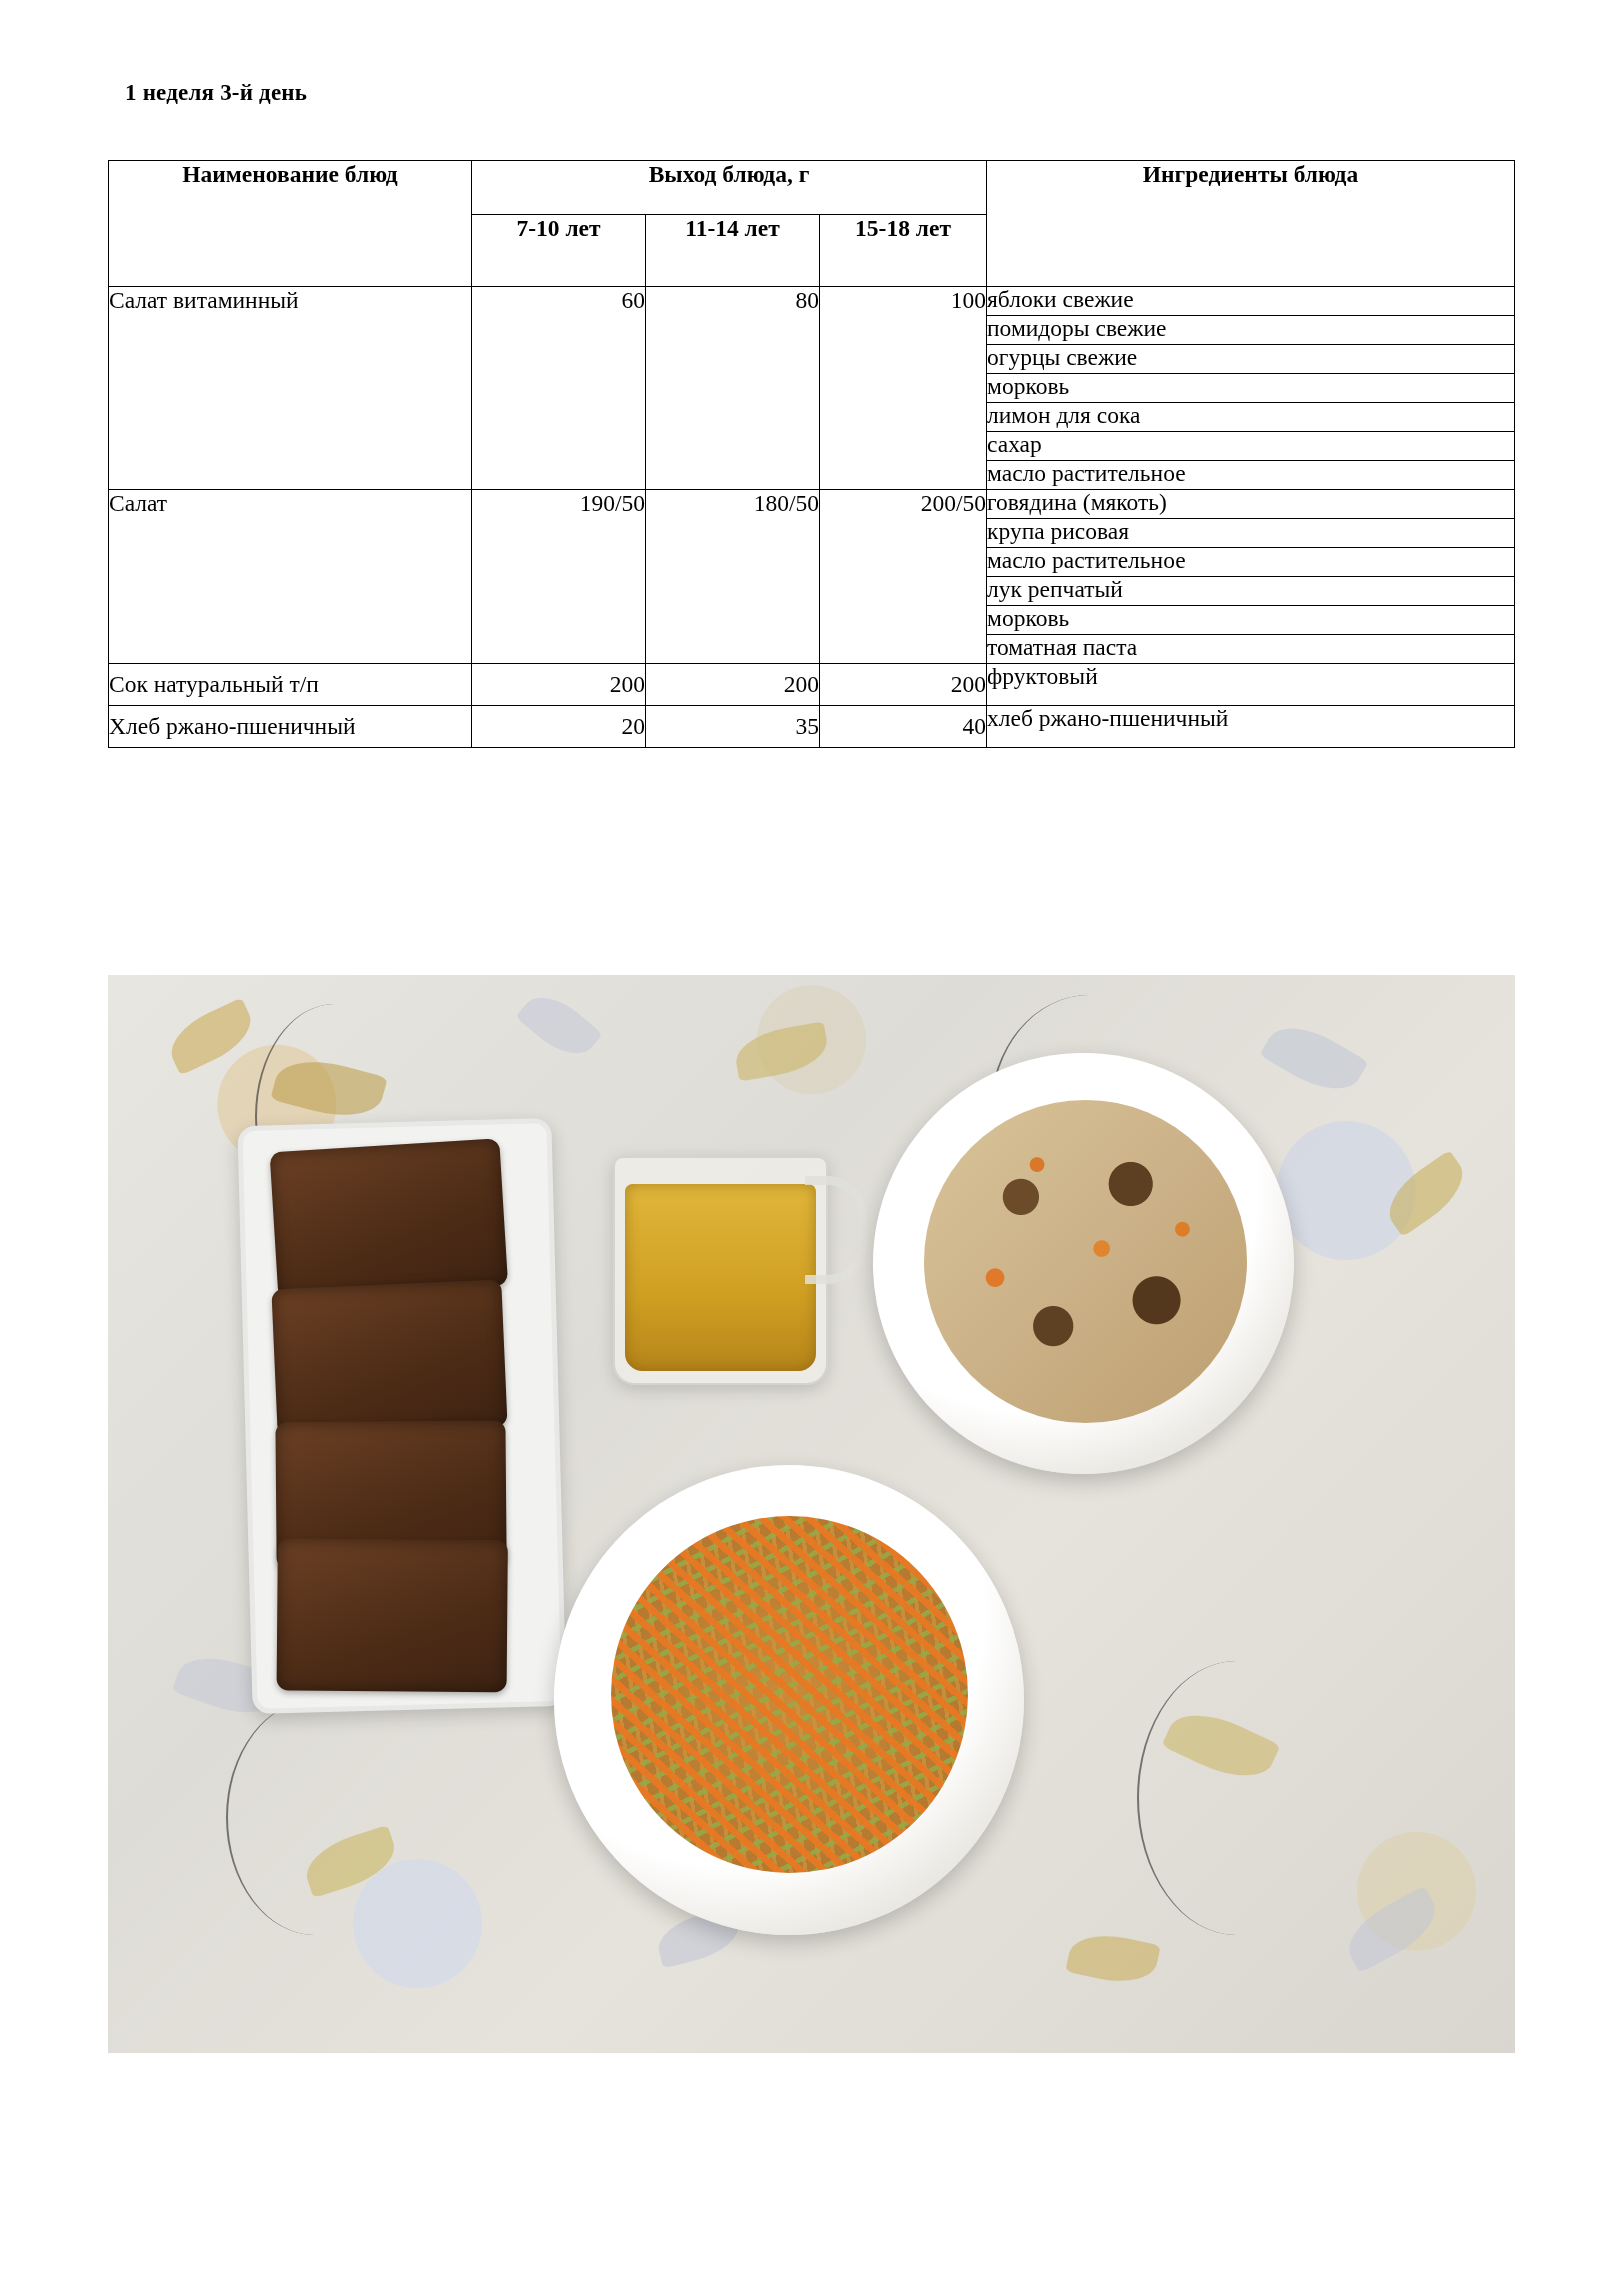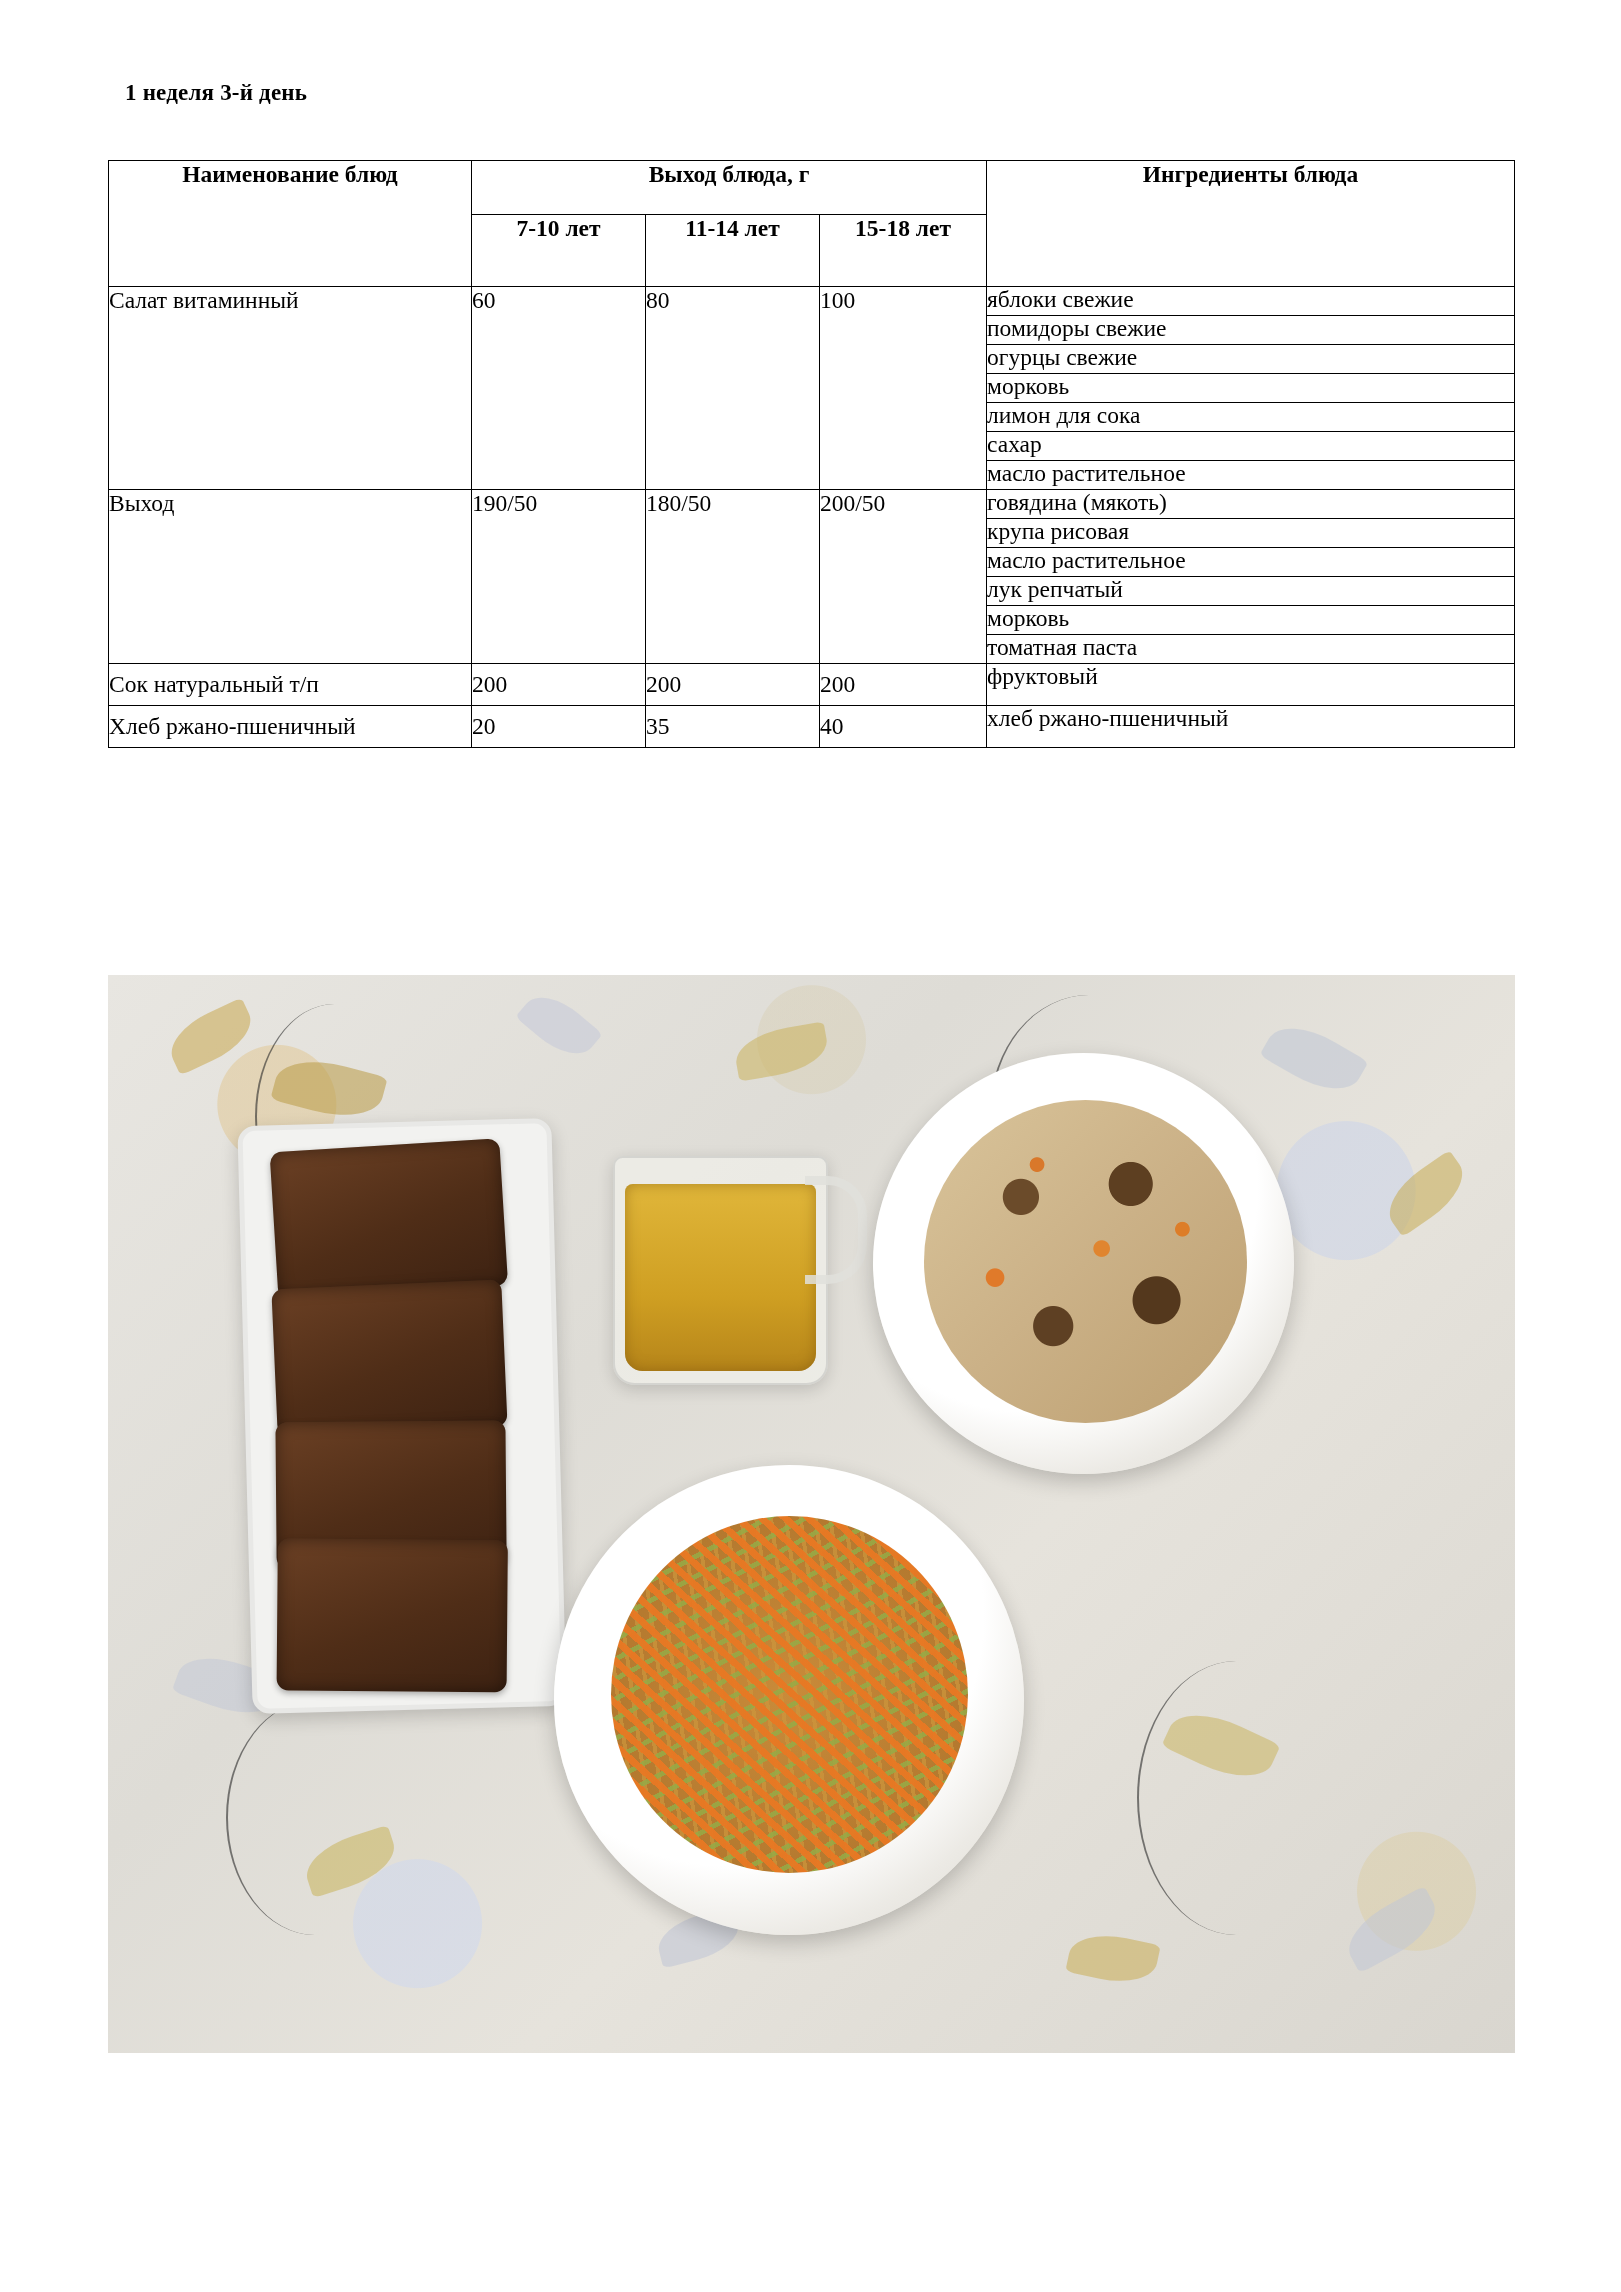--- a/index.html
+++ b/index.html
@@ -73,21 +73,21 @@
     font-size: 24.5px;
     vertical-align: middle;
     padding: 0 9.8px;
   }
   .dish-name {
     padding: 7.8px 0 0 11.8px;
     font-size: 23.5px;
     line-height: 1.15;
   }
   .dish-qty {
-    text-align: left;
+    text-align: right;
     padding-top: 7.8px;
     font-size: 23.5px;
   }
   .ing-cell {
     padding: 6.9px 0 6.9px 13.7px;
     font-size: 23.5px;
     line-height: 1.1;
     height: 28px;
     vertical-align: middle;
   }
@@ -267,21 +267,21 @@
         <td class="ing-cell">лимон для сока</td>
       </tr>
       <tr>
         <td class="ing-cell">сахар</td>
       </tr>
       <tr>
         <td class="ing-cell">масло растительное</td>
       </tr>
 
       <tr>
-        <td class="dish-name" rowspan="6">Выход</td>
+        <td class="dish-name" rowspan="6">Салат</td>
         <td class="dish-qty" rowspan="6">190/50</td>
         <td class="dish-qty" rowspan="6">180/50</td>
         <td class="dish-qty" rowspan="6">200/50</td>
         <td class="ing-cell">говядина (мякоть)</td>
       </tr>
       <tr>
         <td class="ing-cell">крупа рисовая</td>
       </tr>
       <tr>
         <td class="ing-cell">масло растительное</td>

